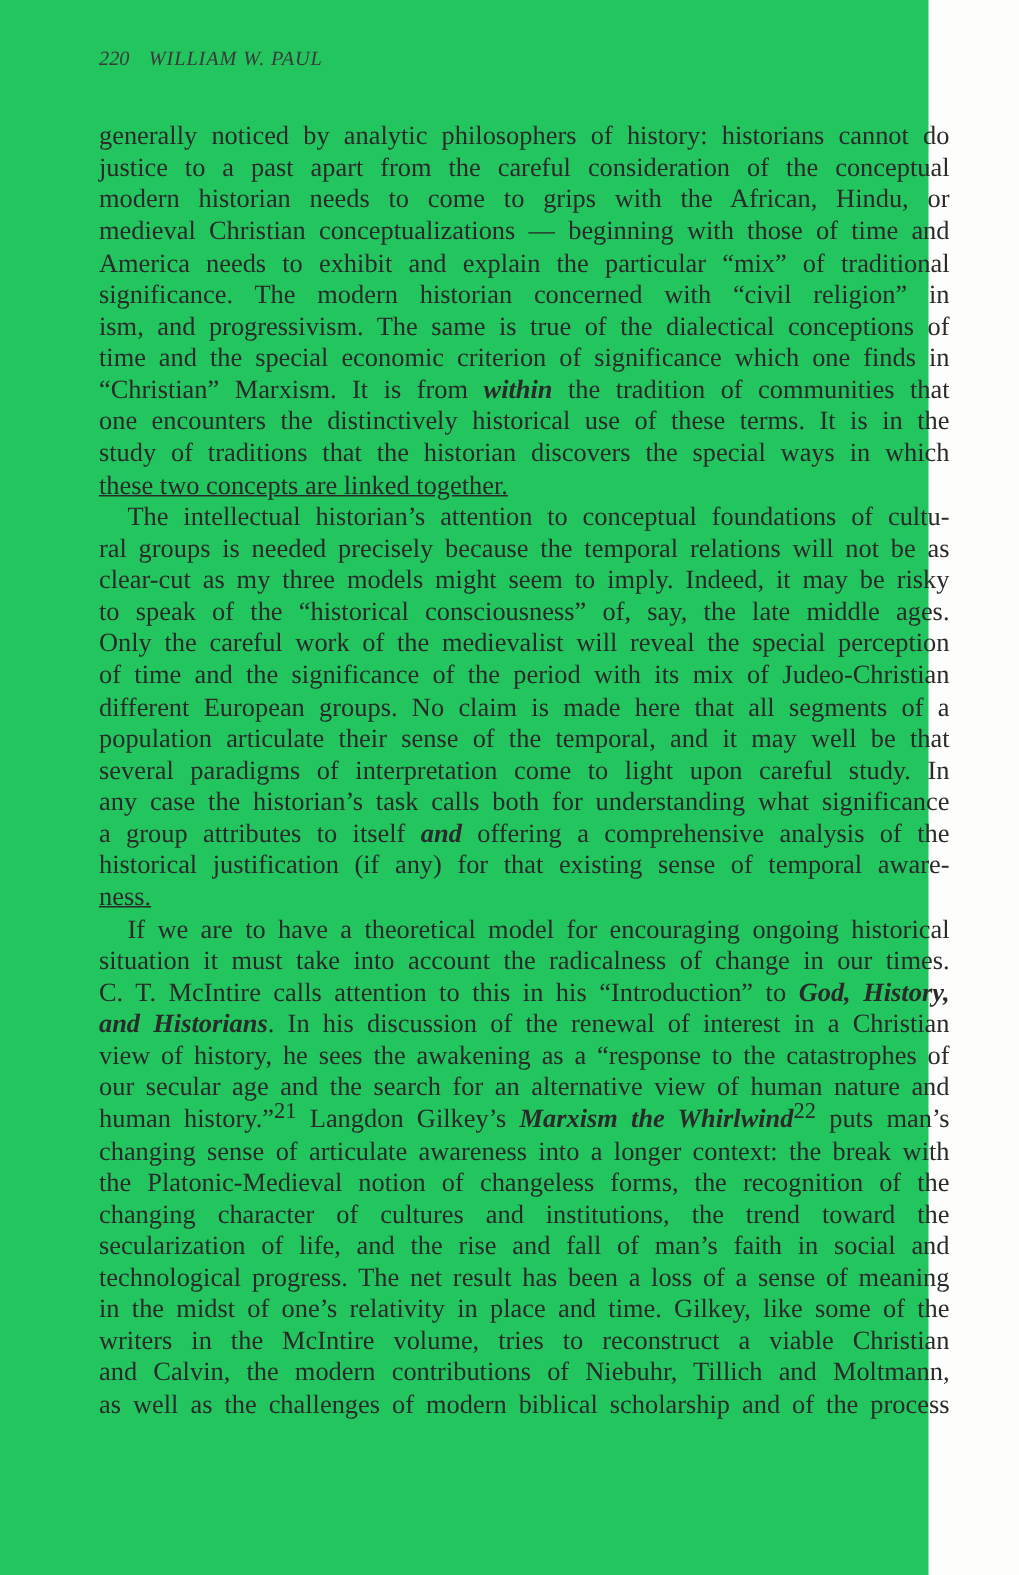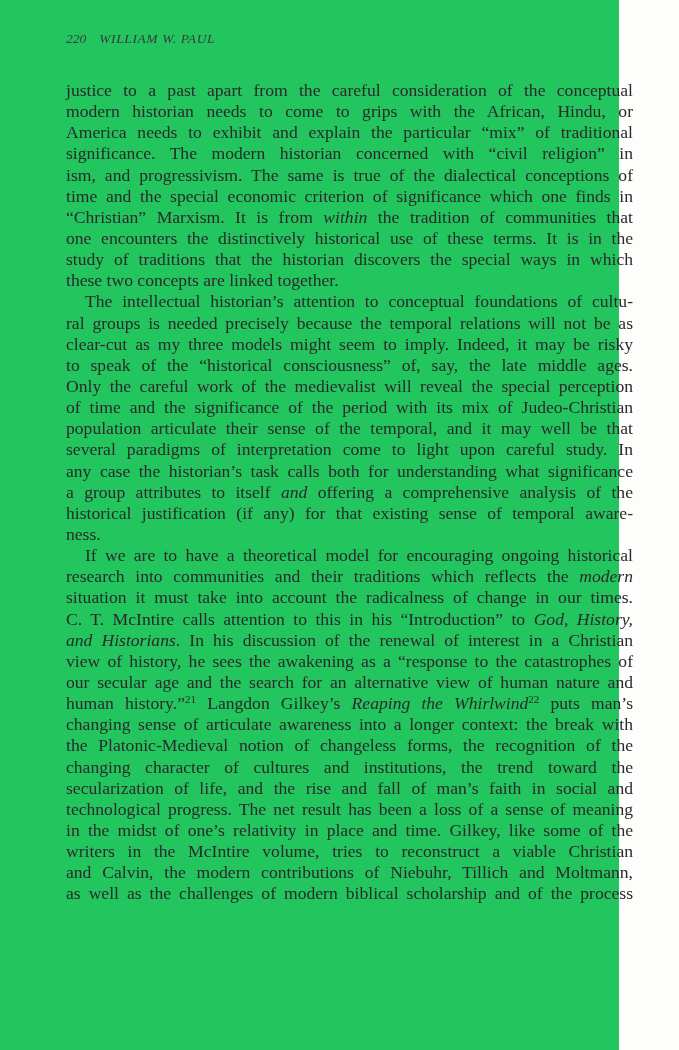--- a/index.html
+++ b/index.html
@@ -49,81 +49,84 @@
       display: block;
       height: 21.15px;
       line-height: 21.15px;
       white-space: nowrap;
       text-align: justify;
       text-align-last: justify;
       overflow: visible;
     }
     .line.last {
       text-align-last: left;
+      text-decoration: underline;
     }
     .line.indent {
       padding-left: 19px;
     }
-    .line i { font-style: italic; }
+    .line i { font-style: italic; font-weight: bold; }
     sup {
-      font-size: 11px;
+      font-size: 15px;
       line-height: 0;
       vertical-align: 6px;
     }
     .para { display: block; }
   </style>
 </head>
 <body>
 
 <div class="page">
 
   <div class="running-head">
     <span class="pg">220</span>
     <span>WILLIAM W. PAUL</span>
   </div>
 
   <div class="body-text">
 
     <div class="para">
+      <span class="line">generally noticed by analytic philosophers of history: historians cannot do</span>
       <span class="line">justice to a past apart from the careful consideration of the conceptual</span>
       <span class="line">modern historian needs to come to grips with the African, Hindu, or</span>
+      <span class="line">medieval Christian conceptualizations — beginning with those of time and</span>
       <span class="line">America needs to exhibit and explain the particular “mix” of traditional</span>
       <span class="line">significance. The modern historian concerned with “civil religion” in</span>
       <span class="line">ism, and progressivism. The same is true of the dialectical conceptions of</span>
       <span class="line">time and the special economic criterion of significance which one finds in</span>
       <span class="line"><span>“Christian” Marxism. It is from </span><i>within</i><span> the tradition of communities that</span></span>
       <span class="line">one encounters the distinctively historical use of these terms. It is in the</span>
       <span class="line">study of traditions that the historian discovers the special ways in which</span>
       <span class="line last">these two concepts are linked together.</span>
     </div>
 
     <div class="para">
       <span class="line indent">The intellectual historian’s attention to conceptual foundations of cultu-</span>
       <span class="line">ral groups is needed precisely because the temporal relations will not be as</span>
       <span class="line">clear-cut as my three models might seem to imply. Indeed, it may be risky</span>
       <span class="line">to speak of the “historical consciousness” of, say, the late middle ages.</span>
       <span class="line">Only the careful work of the medievalist will reveal the special perception</span>
       <span class="line">of time and the significance of the period with its mix of Judeo-Christian</span>
+      <span class="line">different European groups. No claim is made here that all segments of a</span>
       <span class="line">population articulate their sense of the temporal, and it may well be that</span>
       <span class="line">several paradigms of interpretation come to light upon careful study. In</span>
       <span class="line">any case the historian’s task calls both for understanding what significance</span>
       <span class="line"><span>a group attributes to itself </span><i>and</i><span> offering a comprehensive analysis of the</span></span>
       <span class="line">historical justification (if any) for that existing sense of temporal aware-</span>
       <span class="line last">ness.</span>
     </div>
 
     <div class="para">
       <span class="line indent">If we are to have a theoretical model for encouraging ongoing historical</span>
-      <span class="line"><span>research into communities and their traditions which reflects the </span><i>modern</i></span>
       <span class="line">situation it must take into account the radicalness of change in our times.</span>
       <span class="line"><span>C. T. McIntire calls attention to this in his “Introduction” to </span><i>God, History,</i></span>
       <span class="line"><i>and Historians</i><span>. In his discussion of the renewal of interest in a Christian</span></span>
       <span class="line">view of history, he sees the awakening as a “response to the catastrophes of</span>
       <span class="line">our secular age and the search for an alternative view of human nature and</span>
-      <span class="line"><span>human history.”</span><sup>21</sup><span> Langdon Gilkey’s </span><i>Reaping the Whirlwind</i><sup>22</sup><span> puts man’s</span></span>
+      <span class="line"><span>human history.”</span><sup>21</sup><span> Langdon Gilkey’s </span><i>Marxism the Whirlwind</i><sup>22</sup><span> puts man’s</span></span>
       <span class="line">changing sense of articulate awareness into a longer context: the break with</span>
       <span class="line">the Platonic-Medieval notion of changeless forms, the recognition of the</span>
       <span class="line">changing character of cultures and institutions, the trend toward the</span>
       <span class="line">secularization of life, and the rise and fall of man’s faith in social and</span>
       <span class="line">technological progress. The net result has been a loss of a sense of meaning</span>
       <span class="line">in the midst of one’s relativity in place and time. Gilkey, like some of the</span>
       <span class="line">writers in the McIntire volume, tries to reconstruct a viable Christian</span>
       <span class="line">and Calvin, the modern contributions of Niebuhr, Tillich and Moltmann,</span>
       <span class="line">as well as the challenges of modern biblical scholarship and of the process</span>
 

